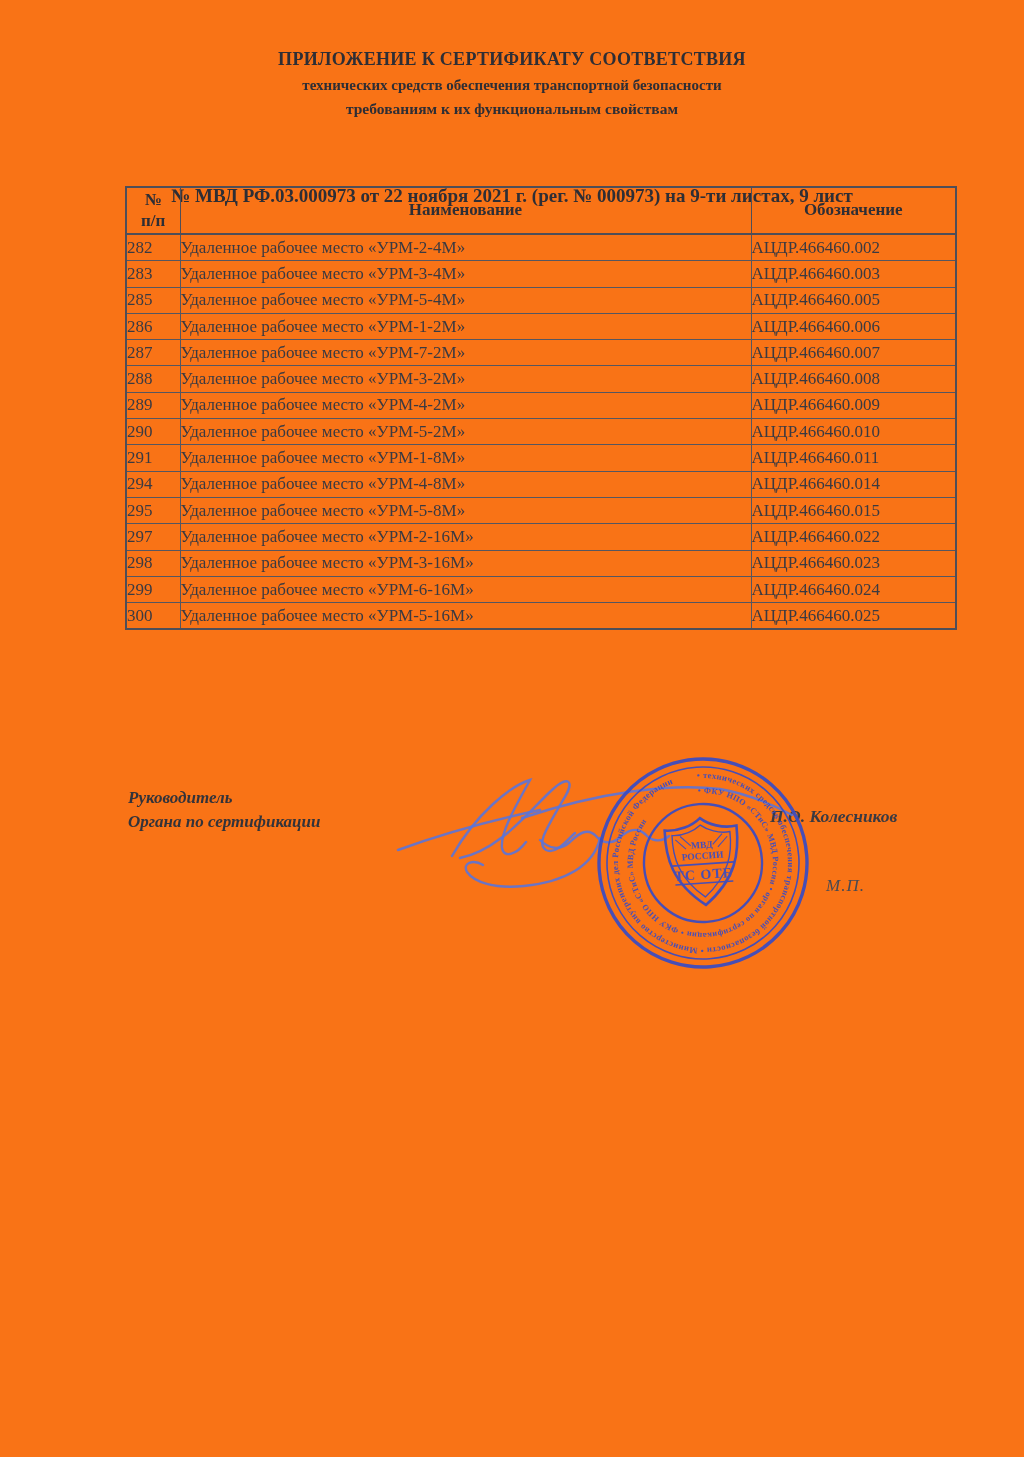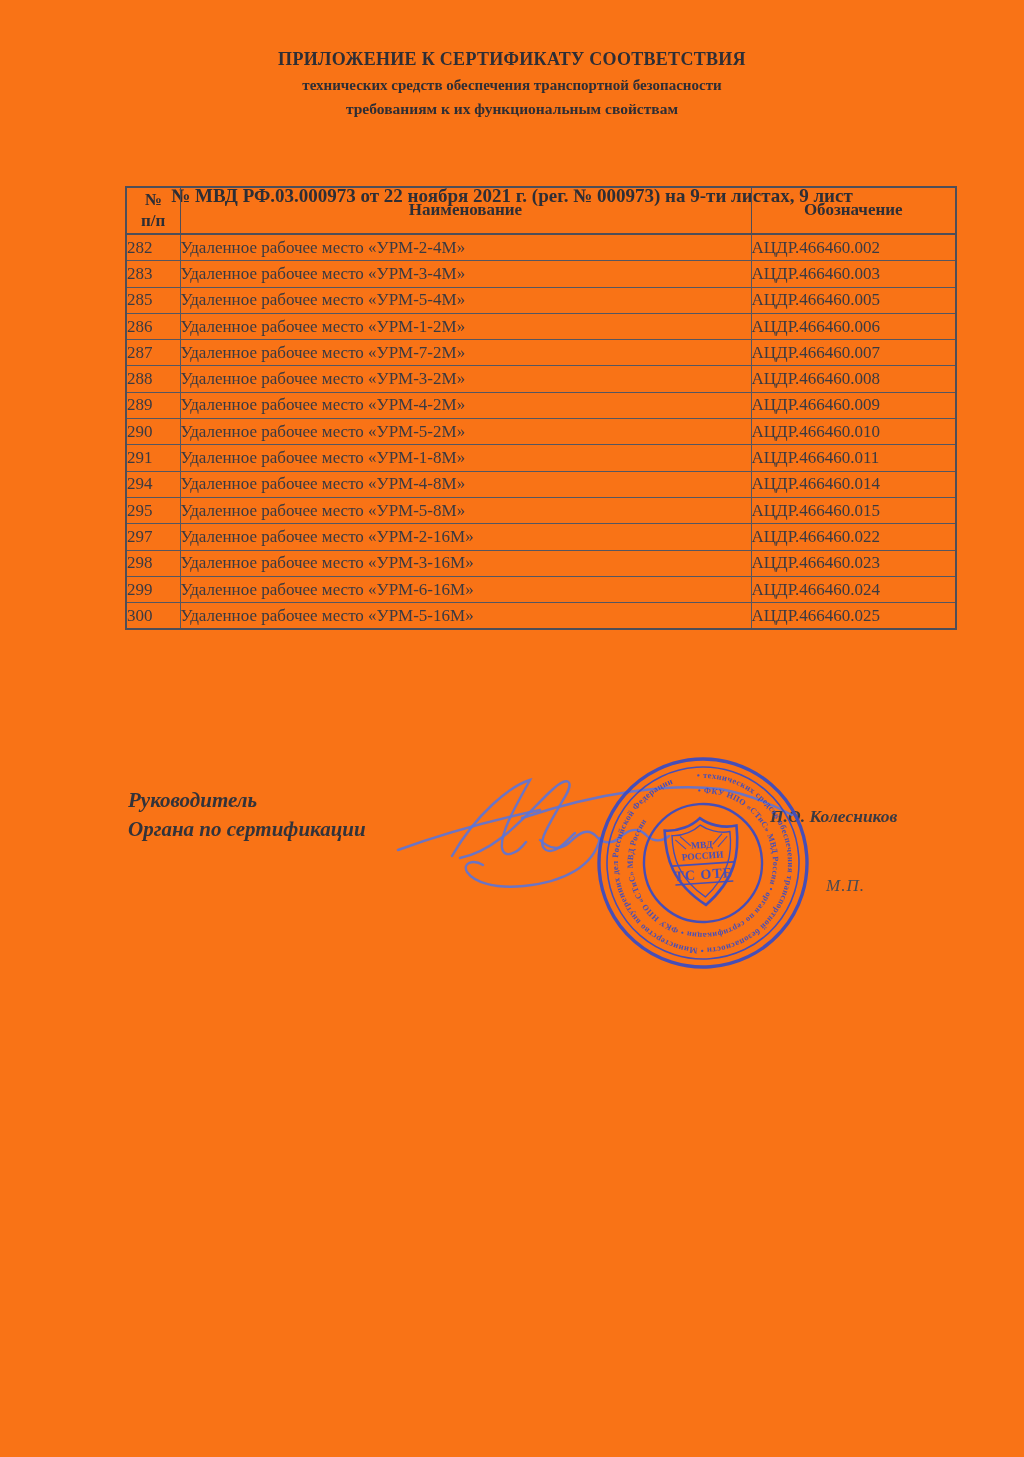--- a/index.html
+++ b/index.html
@@ -36,21 +36,21 @@
     border:1.2px solid #565660;
     height:25.3px;padding:0;vertical-align:middle;white-space:nowrap;overflow:hidden;
   }
   td.cell-num{}
   td.cell-name{padding-left:10px;}
   td.cell-designation{padding-left:14px;}
 
   .sig-section{top:770px;left:0;width:1024px;height:240px;}
   .role-label{
     left:128px;top:16px;
-    font-weight:bold;font-style:italic;font-size:21px;line-height:1.4;color:#33333a;
+    font-weight:bold;font-style:italic;font-size:17px;line-height:1.4;color:#33333a;
   }
   .signer-name{
     left:770px;top:36px;
     font-weight:bold;font-style:italic;font-size:17.5px;color:#3a3a42;
   }
   .seal-mark{
     left:826px;top:106px;
     font-style:italic;font-size:17px;color:#4a4a52;letter-spacing:1px;
   }
   .signature-svg{left:388px;top:0px;}

